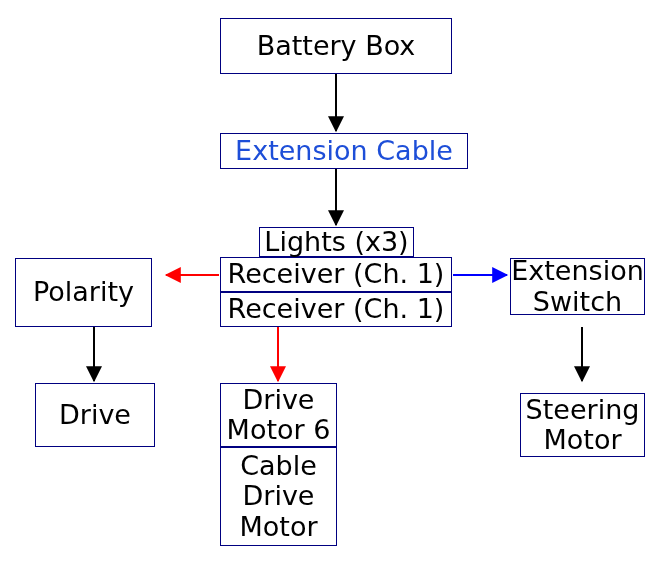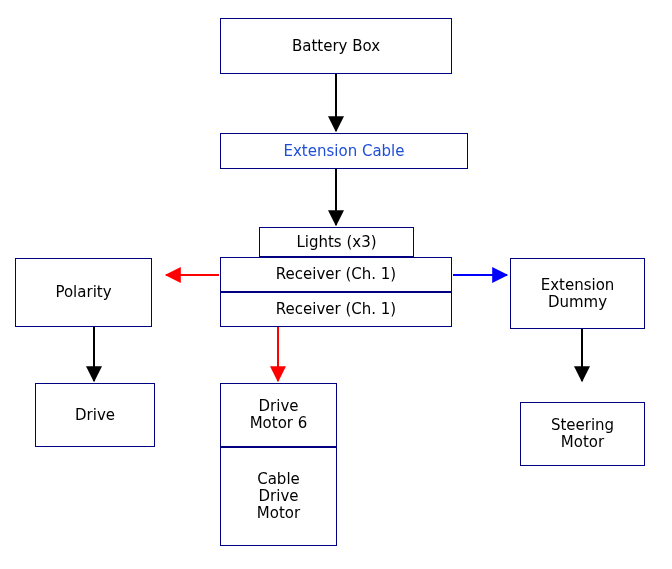--- a/index.html
+++ b/index.html
@@ -21,21 +21,21 @@
     position: absolute;
     box-sizing: border-box;
     border: 1.5px solid #000080;
     background: #ffffff;
     color: #000000;
     display: flex;
     flex-direction: column;
     align-items: center;
     justify-content: center;
     text-align: center;
-    font-size: 15px;
+    font-size: 27px;
     line-height: 1.12;
     z-index: 3;
     white-space: nowrap;
   }
   .node .line { display: block; }
   #svg-edges {
     position: absolute;
     left: 0;
     top: 0;
     width: 672px;
@@ -87,33 +87,33 @@
     </div>
   <div class="node" style="left: 220px; top: 257px; width: 232px; height: 35px; border-color: rgb(0, 0, 128); color: rgb(0, 0, 0);">
       <span class="line">Receiver (Ch. 1)</span>
     </div>
   <div class="node" style="left: 220px; top: 292px; width: 232px; height: 35px; border-color: rgb(0, 0, 128); color: rgb(0, 0, 0);">
       <span class="line">Receiver (Ch. 1)</span>
     </div>
   <div class="node" style="left: 15px; top: 258px; width: 137px; height: 69px; border-color: rgb(0, 0, 128); color: rgb(0, 0, 0);">
       <span class="line">Polarity</span>
     </div>
-  <div class="node" style="left: 510px; top: 258px; width: 135px; height: 71px; border-color: rgb(0, 0, 128); color: rgb(0, 0, 0);">
+  <div class="node" style="left: 510px; top: 258px; width: 135px; height: 57px; border-color: rgb(0, 0, 128); color: rgb(0, 0, 0);">
       <span class="line">Extension</span>
-      <span class="line">Dummy</span>
+      <span class="line">Switch</span>
     </div>
   <div class="node" style="left: 35px; top: 383px; width: 120px; height: 64px; border-color: rgb(0, 0, 128); color: rgb(0, 0, 0);">
       <span class="line">Drive</span>
     </div>
   <div class="node" style="left: 220px; top: 383px; width: 117px; height: 64px; border-color: rgb(0, 0, 128); color: rgb(0, 0, 0);">
       <span class="line">Drive</span>
       <span class="line">Motor 6</span>
     </div>
   <div class="node" style="left: 220px; top: 447px; width: 117px; height: 99px; border-color: rgb(0, 0, 128); color: rgb(0, 0, 0);">
       <span class="line">Cable</span>
       <span class="line">Drive</span>
       <span class="line">Motor</span>
     </div>
-  <div class="node" style="left: 520px; top: 402px; width: 125px; height: 64px; border-color: rgb(0, 0, 128); color: rgb(0, 0, 0);">
+  <div class="node" style="left: 520px; top: 393px; width: 125px; height: 64px; border-color: rgb(0, 0, 128); color: rgb(0, 0, 0);">
       <span class="line">Steering</span>
       <span class="line">Motor</span>
     </div>
 </div>
 
 </body></html>

